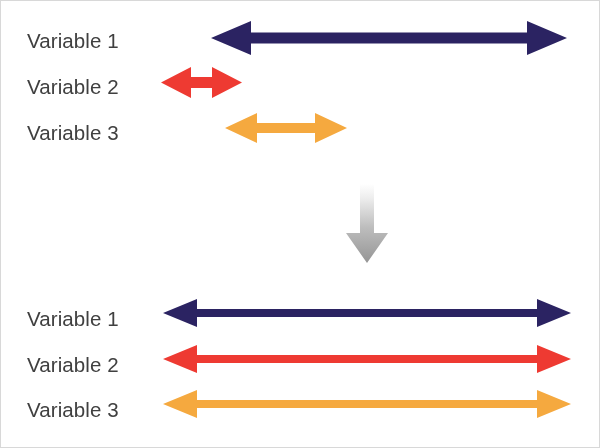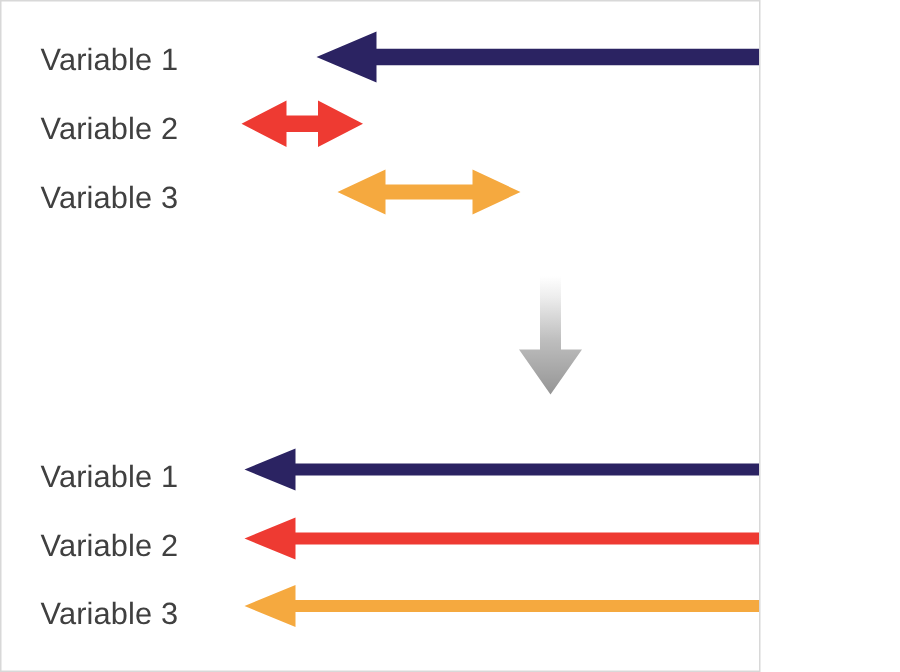--- a/index.html
+++ b/index.html
@@ -4,21 +4,21 @@
 <title>Variable Range Comparison</title>
 <style>
   html,body{margin:0;padding:0;}
   body{
     background:#ffffff;
     font-family:"Liberation Sans", sans-serif;
     -webkit-font-smoothing:antialiased;
   }
   #figure{
     position:relative;
-    width:507px;
+    width:600px;
     height:448px;
     background:#ffffff;
     box-sizing:border-box;
     border:1px solid #d8d8d8;
     overflow:hidden;
   }
   .panel{position:absolute;left:0;top:0;width:600px;}
   .row{position:absolute;left:0;width:600px;height:46px;}
   .row-label{
     position:absolute;

